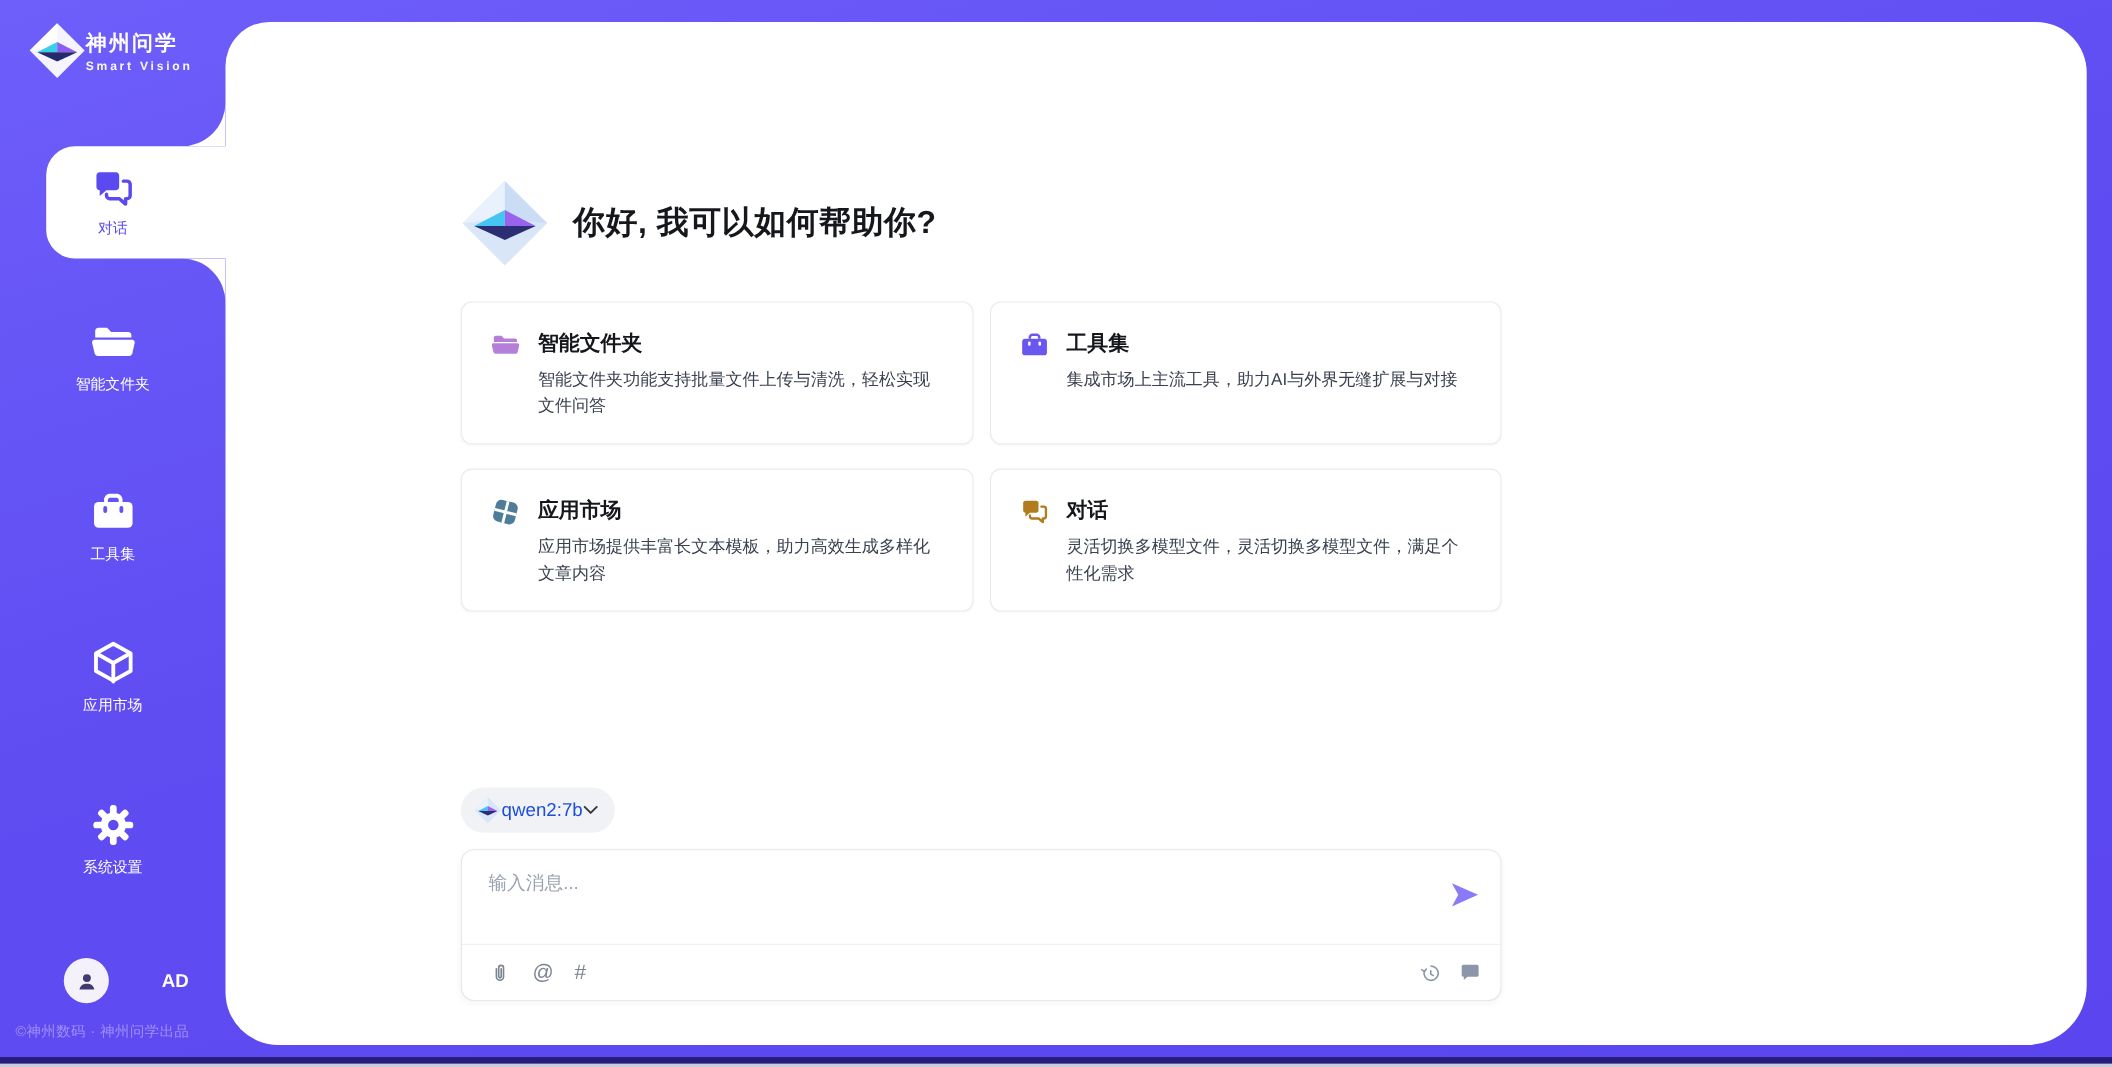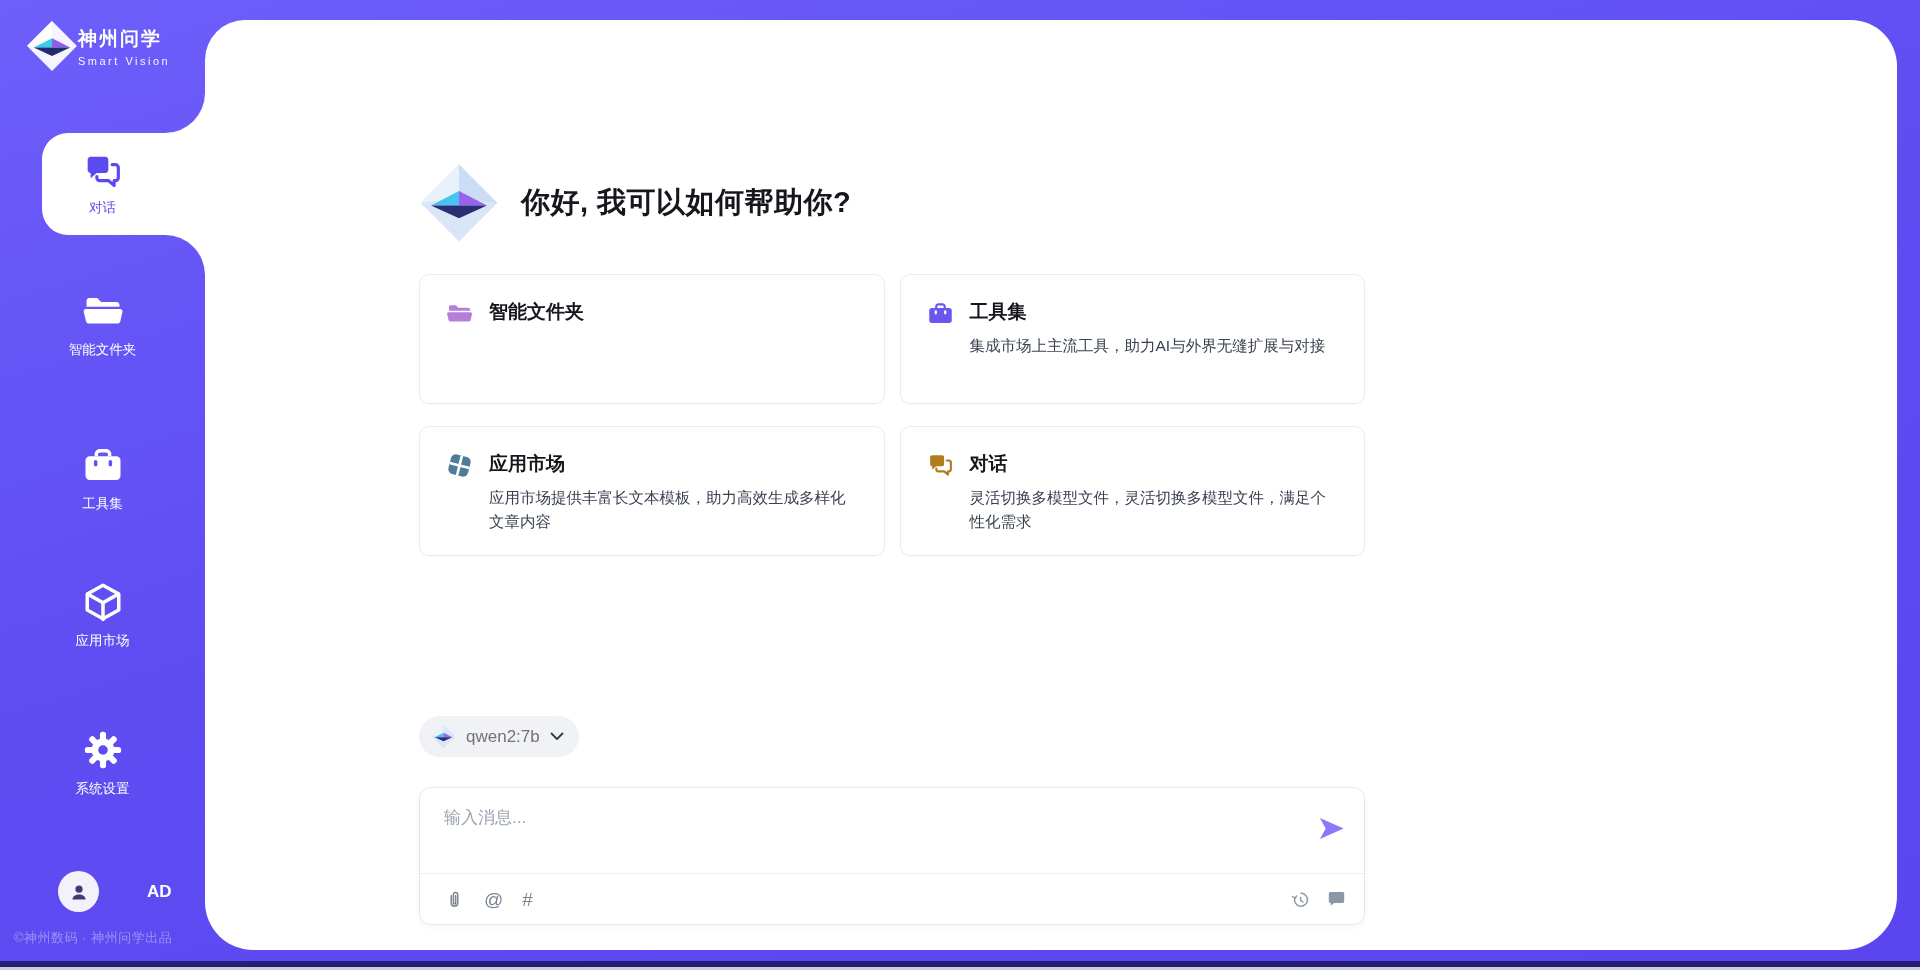--- a/index.html
+++ b/index.html
@@ -16,21 +16,21 @@
   
   .main-sheet {
     position: absolute; left: 205px; top: 20px; width: 1692px; height: 930px;
     background: #ffffff; border-radius: 40px 46px 54px 48px;
   }
 
   
   .brand { position: absolute; left: 26px; top: 20px; display: flex; align-items: center; }
   .brand-icon { width: 52px; height: 52px; }
   .brand-name { color: #fff; font-size: 19px; font-weight: bold; letter-spacing: 2px; }
-  .brand-sub { color: rgba(255,255,255,.95); font-size: 11px; letter-spacing: 2.5px; margin-top: 3px; }
+  .brand-sub { color: rgba(255,255,255,.95); font-size: 11px; letter-spacing: 2.5px; margin-top: 3px; font-weight: bold; }
 
   .tab-bump {
     position: absolute; left: 42px; top: 133px; width: 170px; height: 102px;
     background: #fff; border-radius: 26px 0 0 26px;
   }
   .fillet { position: absolute; display: block; }
   .tab-content {
     position: absolute; left: 0; top: 133px; width: 205px; height: 102px;
     display: flex; flex-direction: column; align-items: center; justify-content: center;
     gap: 7px; color: #5B4AF0; font-size: 13.5px; cursor: pointer;
@@ -78,28 +78,28 @@
     padding: 24px 26px; display: flex; gap: 15px; cursor: pointer;
     box-shadow: 0 1px 2px rgba(20,20,60,.03);
   }
   .card-icon { width: 28px; flex: none; padding-top: 1px; }
   .card-icon svg { width: 27px; height: 27px; }
   .card-title { font-size: 19px; font-weight: bold; color: #15171D; }
   .card-desc { margin-top: 9px; font-size: 15.5px; line-height: 1.55; color: #3A4150; }
 
   .composer-wrap { margin-top: 160px; }
   .model-pill {
-    display: inline-flex; align-items: center; gap: 10px;
+    display: inline-flex; align-items: center; 
     background: #F1F2F6; border-radius: 999px; padding: 8px 15px 8px 12px;
-    font-size: 17px; color: #737373; cursor: pointer;
+    font-size: 17px; color: #1d4ed8; cursor: pointer;
   }
   .model-pill .pill-logo { width: 25px; height: 25px; }
 
   .composer {
-    position: relative; margin-top: 30px; height: 138px;
+    position: relative; margin-top: 15px; height: 138px;
     background: #fff; border: 1px solid #E4E7EE; border-radius: 12px;
     box-shadow: 0 2px 6px rgba(30,30,80,.04);
   }
   .composer input {
     position: absolute; left: 24px; top: 17px; width: 820px; height: 26px;
     border: none; outline: none; font-size: 17px; color: #23262E;
     font-family: inherit; background: transparent;
   }
   .composer input::placeholder { color: #9AA3B0; }
   .send-btn { position: absolute; right: 17px; top: 25px; width: 31px; height: 31px; cursor: pointer; }
@@ -225,20 +225,21 @@
 
         <div class="card">
           <div class="card-icon">
             <svg viewBox="0 0 24 24" fill="#B57FD9">
               <path d="M2.6 6.2c0-.9.7-1.6 1.6-1.6h4.6l2.1 2.2h8.9c.9 0 1.6.7 1.6 1.6v1.2H2.6z"></path>
               <path d="M2.2 10.8h19.6c.9 0 1.5.8 1.3 1.7l-1.2 5.3c-.2.8-.9 1.4-1.7 1.4H4c-.8 0-1.5-.6-1.7-1.4L1 12.5c-.2-.9.4-1.7 1.2-1.7z"></path>
             </svg>
           </div>
           <div>
             <div class="card-title">智能文件夹</div>
+            <div class="card-desc">智能文件夹功能支持批量文件上传与清洗，轻松实现文件问答</div>
           </div>
         </div>
 
         <div class="card">
           <div class="card-icon">
             <svg viewBox="0 0 24 24" fill="#6A57F0">
               <path d="M9.2 7V5.9c0-.6.5-1.1 1.1-1.1h3.4c.6 0 1.1.5 1.1 1.1V7h2V5.9c0-1.7-1.4-3.1-3.1-3.1h-3.4c-1.7 0-3.1 1.4-3.1 3.1V7z"></path>
               <rect x="2" y="7" width="20" height="13.5" rx="2.4"></rect>
               <rect x="6.8" y="9.2" width="2" height="3.6" rx="1" fill="#ffffff"></rect>
               <rect x="15.2" y="9.2" width="2" height="3.6" rx="1" fill="#ffffff"></rect>

